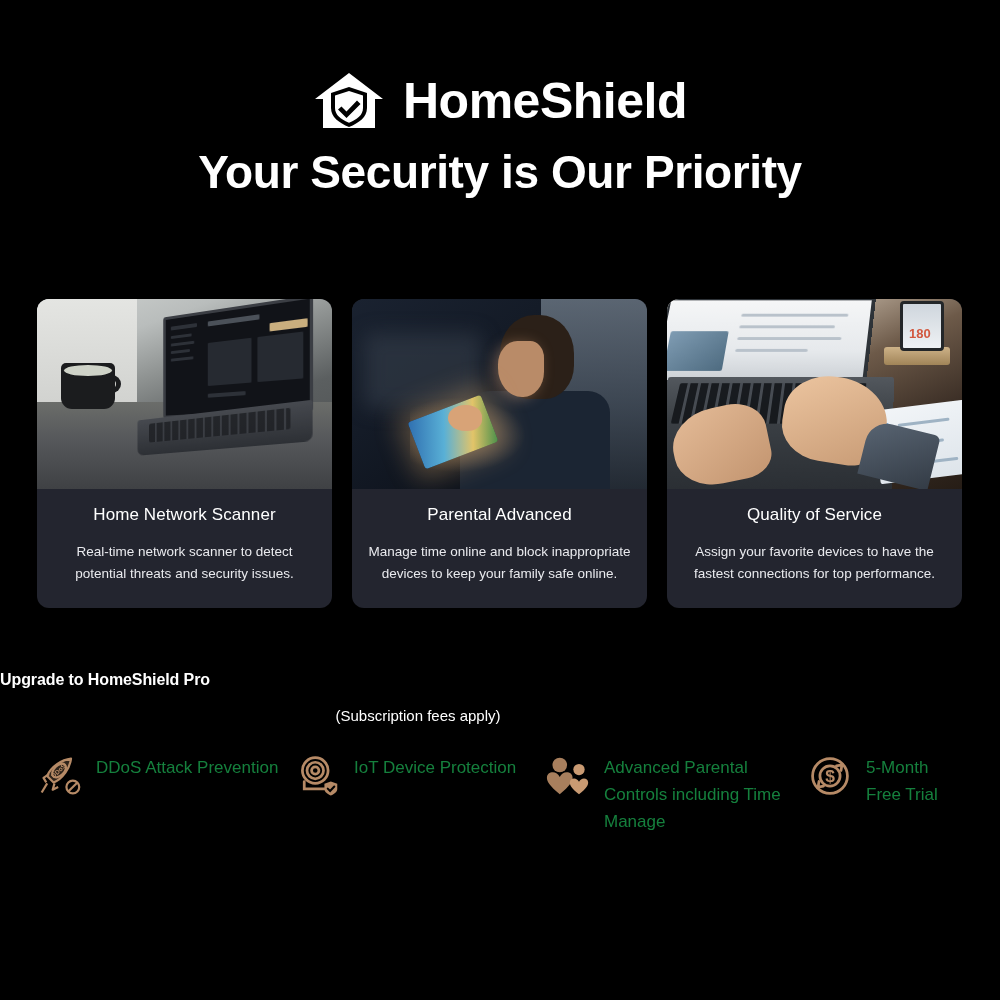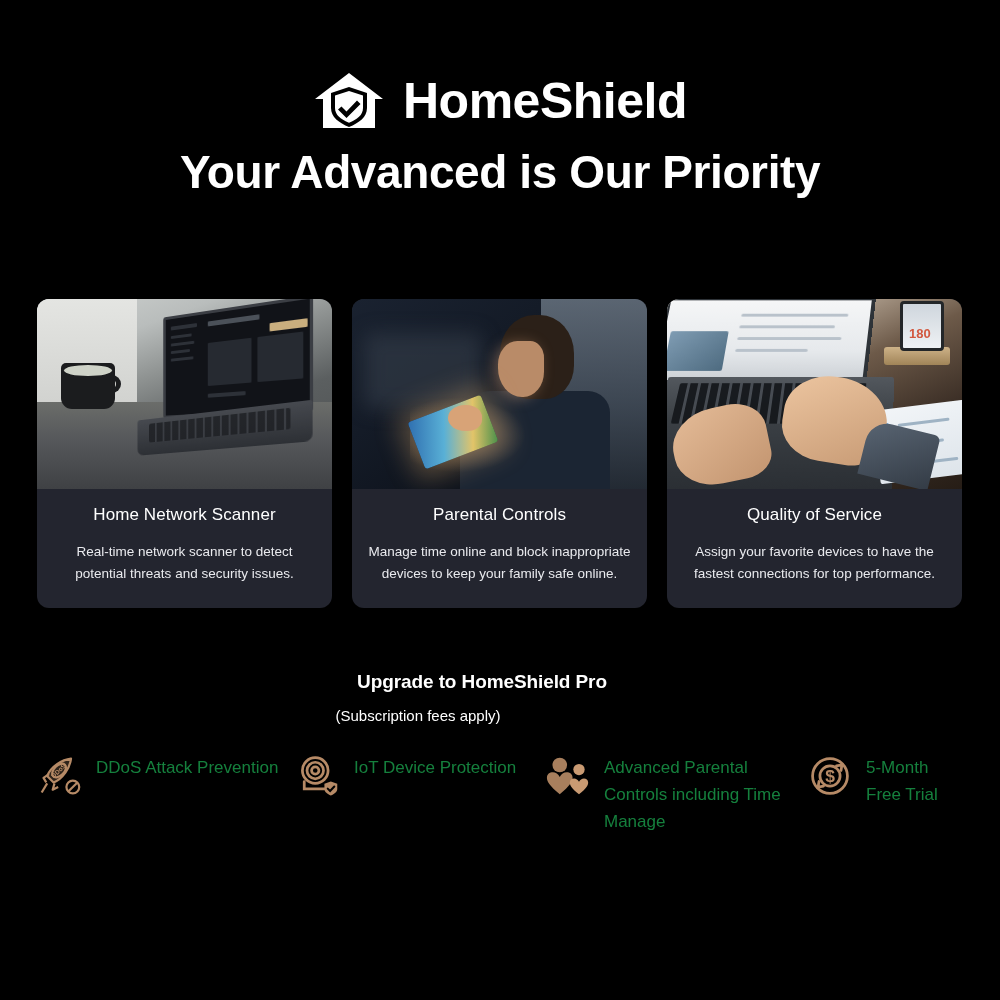--- a/index.html
+++ b/index.html
@@ -117,22 +117,22 @@
   .p3 .phone b { position:absolute; left:6px; top:22px; font-size:13px; color:#d2583f; font-weight:bold; }
   .p3 .stand { position:absolute; right:12px; top:48px; width:66px; height:18px;
     background: linear-gradient(180deg,#cdb288,#a08458); border-radius:3px; }
   .p3 .paper { position:absolute; right:-6px; bottom:10px; width:92px; height:74px;
     background: linear-gradient(170deg,#f2f5f8,#dde4ea); transform:rotate(-7deg); border-radius:2px; }
   .p3 .paper i { position:absolute; display:block; height:3px; background:#9fb3c4; border-radius:2px; }
   .p3 .paper u { position:absolute; display:block; width:9px; height:9px; border-radius:50%; background:#2f7fc4; }
 
   
   .upg-title {
-    position: absolute; top: 671px; left: 0; width: 964px; text-align: center;
-    font-size: 19px; font-weight: bold; color: #ffffff; letter-spacing: -0.1px;
+    position: absolute; top: 671px; left: 0; width: 964px; text-align: left;
+    font-size: 16px; font-weight: bold; color: #ffffff; letter-spacing: -0.1px;
   }
   .upg-sub {
     position: absolute; top: 707px; left: 0; width: 836px; text-align: center;
     font-size: 15px; color: #ffffff;
   }
 
   
   .pro-row {
     position: absolute; top: 752px; left: 38px; width: 930px;
     display: flex; align-items: flex-start;
@@ -156,21 +156,21 @@
     <span class="brand-logo">
       <svg viewBox="0 0 72 58" width="72" height="58" aria-hidden="true">
         <path fill="#ffffff" d="M36 1 L70 27 L62 27 L62 56 L10 56 L10 27 L2 27 Z"></path>
         <path fill="#000000" d="M36 15 L54 21 L54 36 C54 45 46 51 36 55 C26 51 18 45 18 36 L18 21 Z"></path>
         <path fill="#ffffff" d="M36 19 L50 23.6 L50 36 C50 43 44 47.5 36 50.8 C28 47.5 22 43 22 36 L22 23.6 Z"></path>
         <path fill="#000000" d="M28.5 34.5 L33.5 39.5 L44 28.5 L47.5 32 L33.5 46 L25 37.5 Z"></path>
       </svg>
     </span>
     <span class="brand-name">HomeShield</span>
   </div>
-  <div class="tagline">Your Advanced is Our Priority</div>
+  <div class="tagline">Your Security is Our Priority</div>
 
   <div class="cards">
 
     <div class="card">
       <div class="card-photo p1">
         <div class="wallp"></div>
           <div class="desk"></div>
         <div class="screen">
           <i style="left:6px;top:8px;width:30px;height:4px"></i>
           <i style="left:6px;top:18px;width:24px;height:3px"></i>
@@ -197,21 +197,21 @@
       <div class="card-photo p2">
         <div class="couch"></div>
           <div class="bgsoft"></div>
         <div class="body"></div>
           <div class="head"></div>
           <div class="face"></div>
         <div class="glow"></div>
           <div class="tablet"></div>
           <div class="hand"></div>
       </div>
-      <div class="card-title">Parental Controls</div>
+      <div class="card-title">Parental Advanced</div>
       <div class="card-desc">Manage time online and block inappropriate devices to keep your family safe online.</div>
     </div>
 
     <div class="card">
       <div class="card-photo p3">
         <div class="lid">
           <span class="ln" style="left:74px;top:14px;width:108px"></span>
           <span class="ln" style="left:74px;top:26px;width:96px"></span>
           <span class="ln" style="left:74px;top:38px;width:104px"></span>
           <span class="ln" style="left:74px;top:50px;width:72px"></span>

